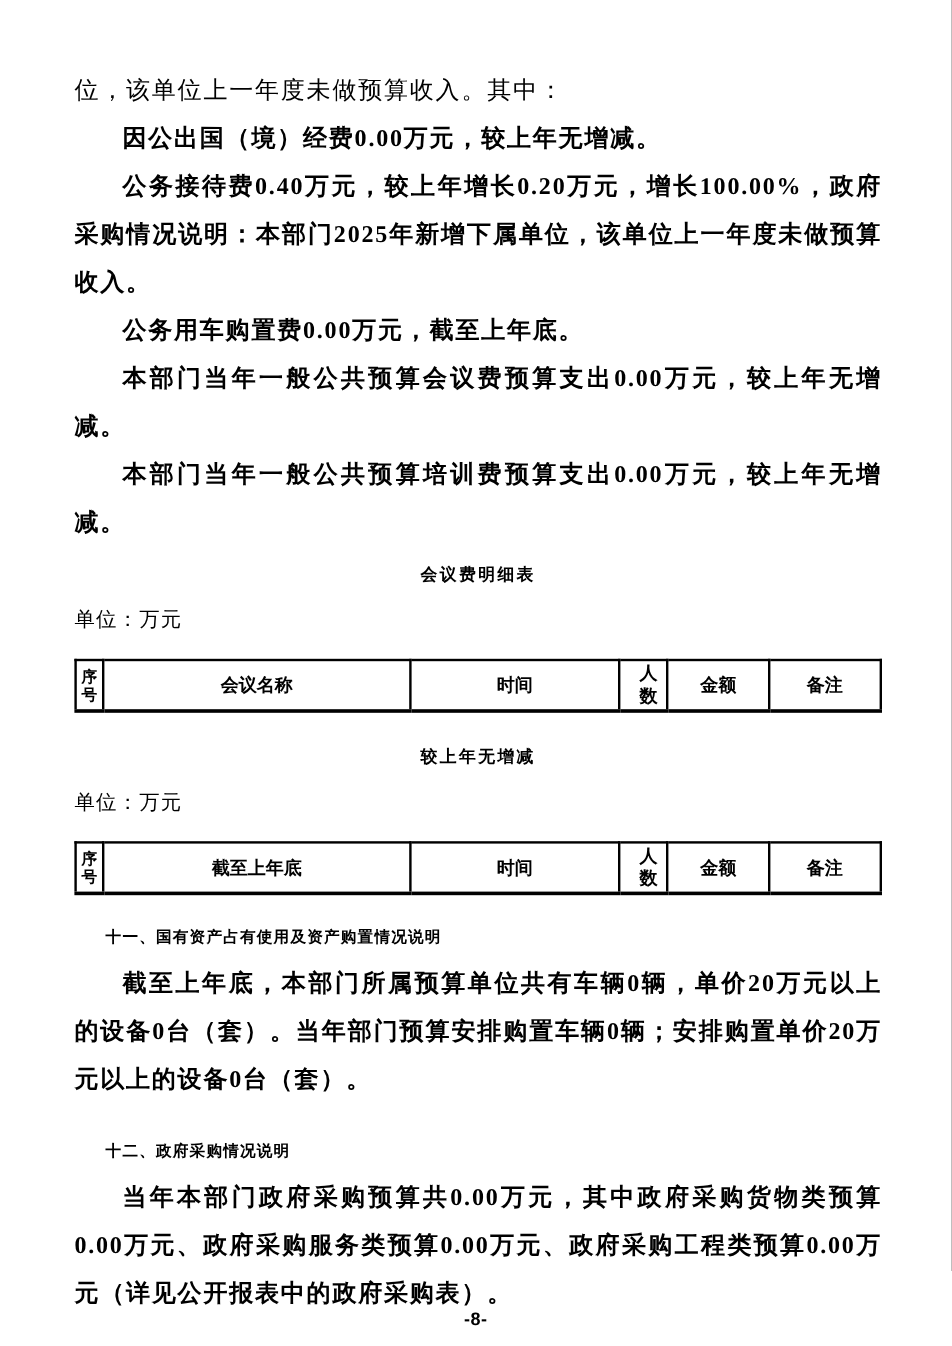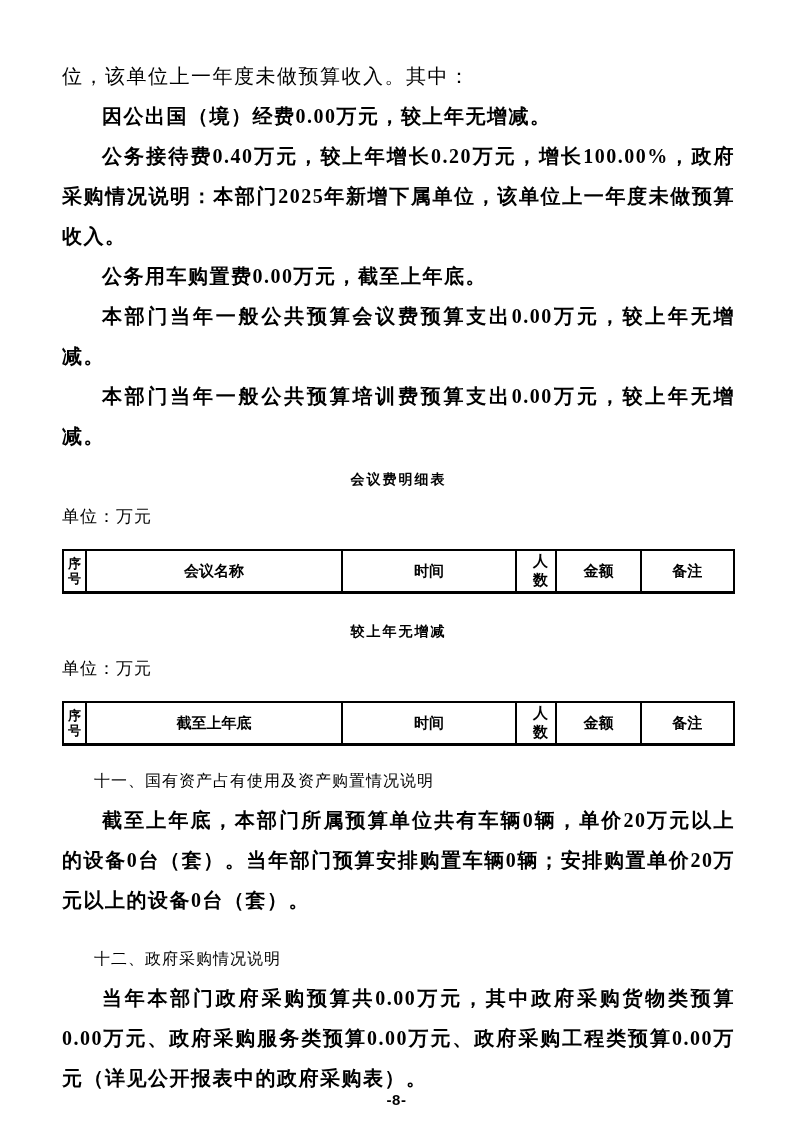--- a/index.html
+++ b/index.html
@@ -64,23 +64,23 @@
   }
   table.detail-table th.seq {
     font-size: 13px;
     line-height: 15px;
     padding: 0;
     letter-spacing: 0;
     word-break: break-all;
   }
   .section-heading {
     margin: 18px 0 0 0;
-    font-size: 16px;
+    font-size: 13px;
     line-height: 34px;
-    font-weight: normal;
+    font-weight: bold;
     text-indent: 2em;
     letter-spacing: 1px;
     font-family: "Liberation Sans", "DejaVu Sans", sans-serif;
   }
   .section-heading.mt-lg { margin-top: 22px; }
   .section-body { margin-top: 2px; }
   .page-footer {
     position: absolute;
     left: 0;
     right: 0;

